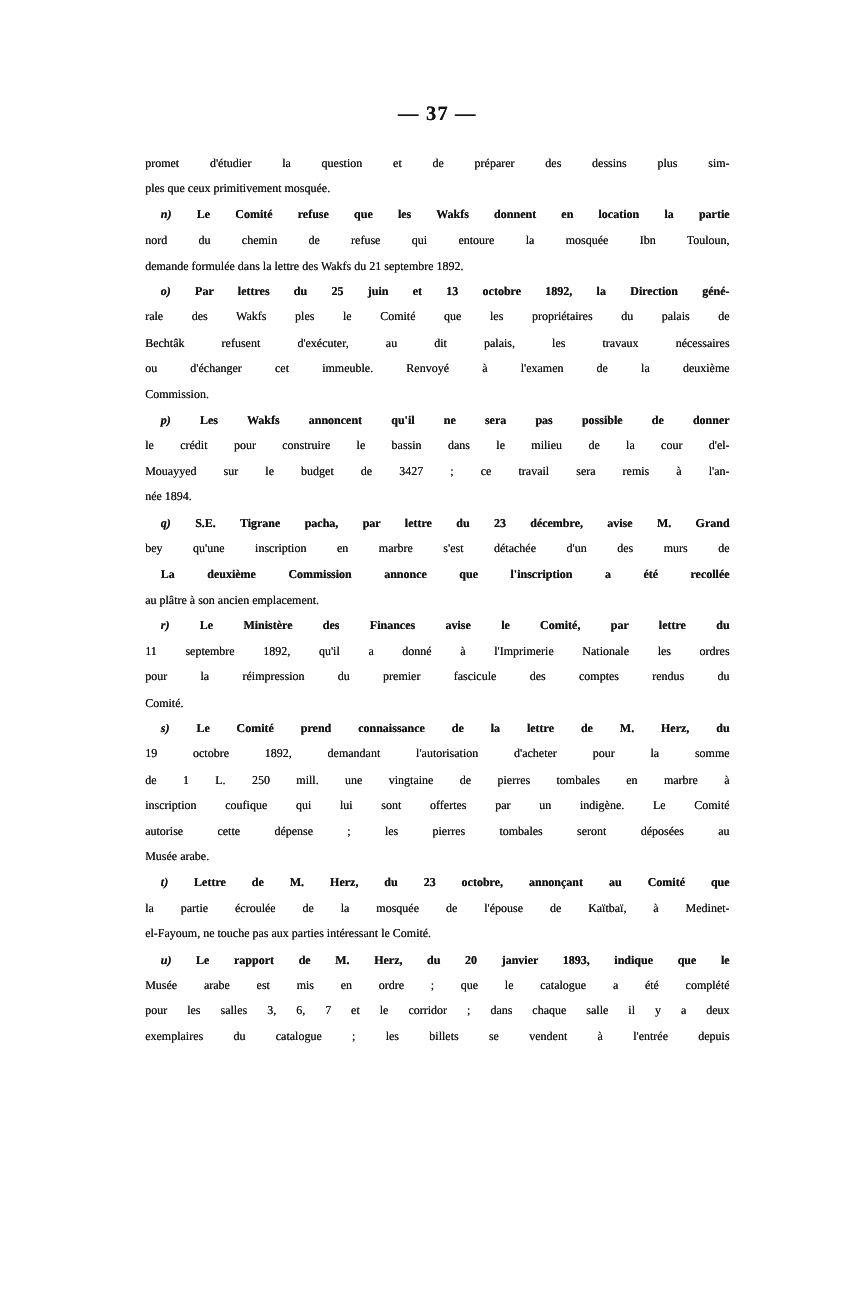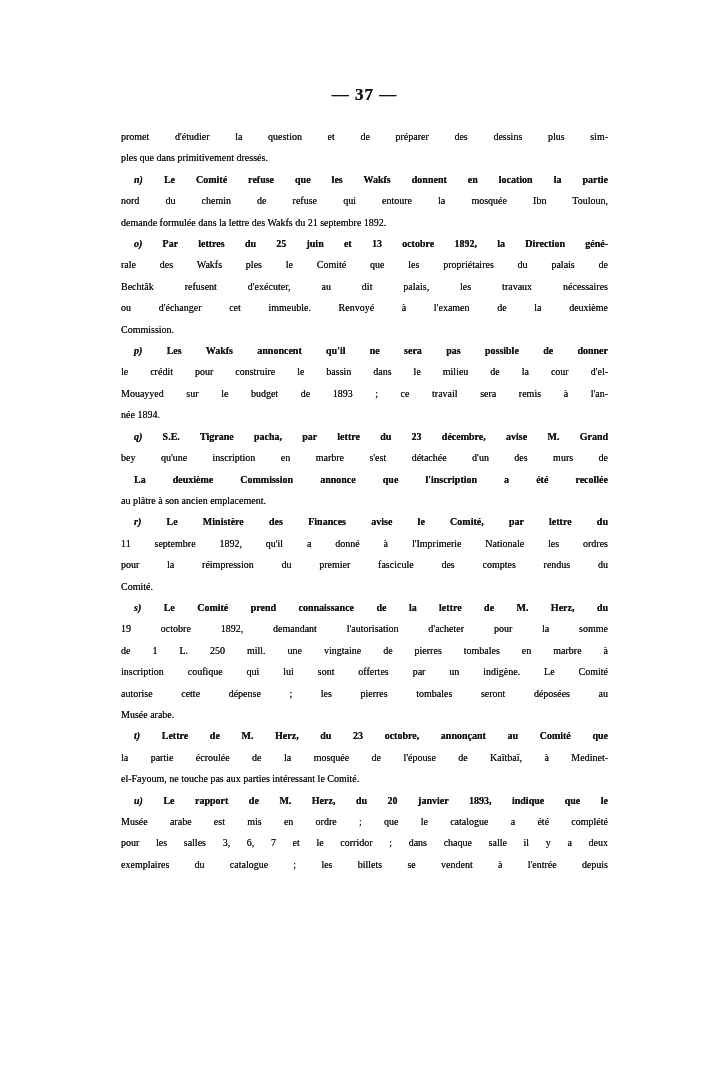--- a/index.html
+++ b/index.html
@@ -55,38 +55,38 @@
   }
 </style>
 </head>
 <body>
 
 <div class="page">
   <div class="page-number">— 37 —</div>
   <div class="text-block">
       <div class="paragraph">
         <div class="line fill">promet d'étudier la question et de préparer des dessins plus sim-</div>
-        <div class="line">ples que dans primitivement dressés.</div>
+        <div class="line">ples que ceux primitivement mosquée.</div>
       </div>
       <div class="paragraph">
         <div class="line fill indent"><span class="para-label">n)</span>&nbsp;Le Comité refuse que les Wakfs donnent en location la partie</div>
         <div class="line fill">nord du chemin de refuse qui entoure la mosquée Ibn Touloun,</div>
         <div class="line">demande formulée dans la lettre des Wakfs du 21 septembre 1892.</div>
       </div>
       <div class="paragraph">
         <div class="line fill indent"><span class="para-label">o)</span>&nbsp;Par lettres du 25 juin et 13 octobre 1892, la Direction géné-</div>
         <div class="line fill">rale des Wakfs ples le Comité que les propriétaires du palais de</div>
         <div class="line fill">Bechtâk refusent d'exécuter, au dit palais, les travaux nécessaires</div>
         <div class="line fill">ou d'échanger cet immeuble. Renvoyé à l'examen de la deuxième</div>
         <div class="line">Commission.</div>
       </div>
       <div class="paragraph">
         <div class="line fill indent"><span class="para-label">p)</span>&nbsp;Les Wakfs annoncent qu'il ne sera pas possible de donner</div>
         <div class="line fill">le crédit pour construire le bassin dans le milieu de la cour d'el-</div>
-        <div class="line fill">Mouayyed sur le budget de 1893 ; ce travail sera remis à l'an-</div>
+        <div class="line fill">Mouayyed sur le budget de 3427 ; ce travail sera remis à l'an-</div>
         <div class="line">née 1894.</div>
       </div>
       <div class="paragraph">
         <div class="line fill indent"><span class="para-label">q)</span>&nbsp;S.E. Tigrane pacha, par lettre du 23 décembre, avise M. Grand</div>
         <div class="line fill">bey qu'une inscription en marbre s'est détachée d'un des murs de</div>
       </div>
       <div class="paragraph">
         <div class="line fill indent">La deuxième Commission annonce que l'inscription a été recollée</div>
         <div class="line">au plâtre à son ancien emplacement.</div>
       </div>

